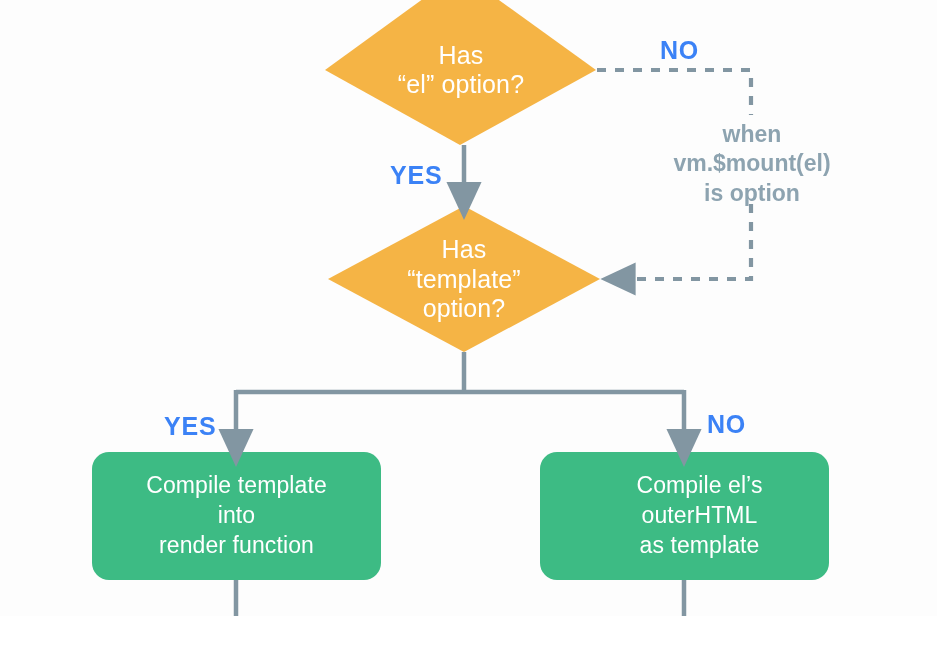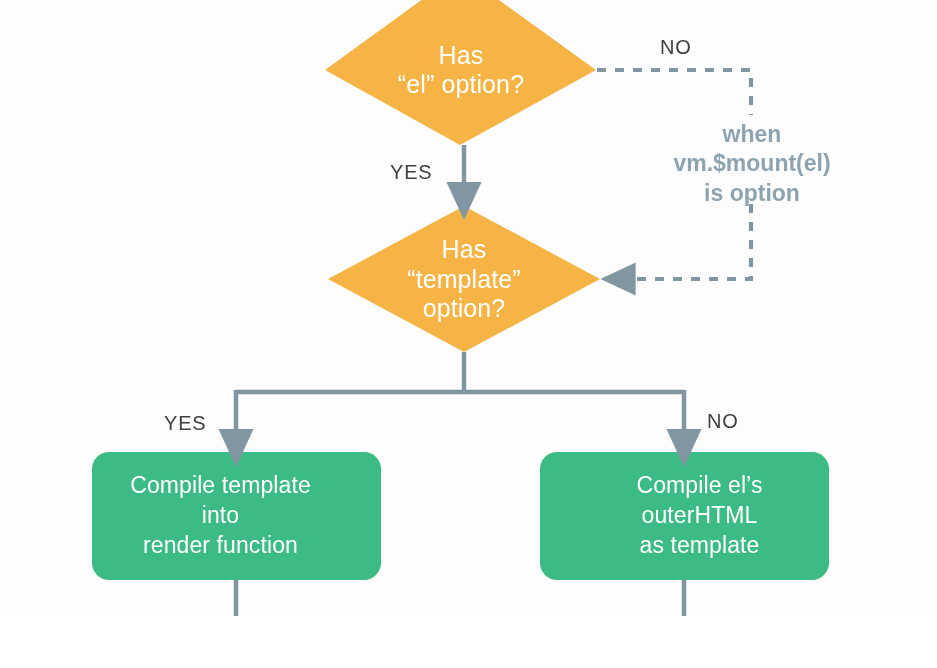--- a/index.html
+++ b/index.html
@@ -48,23 +48,23 @@
   .box-text {
     font-size: 23px;
     font-weight: 400;
     line-height: 1.30;
     letter-spacing: 0.1px;
   }
 
   
   .edge-label {
     position: absolute;
-    color: #404040;
-    font-size: 20px;
-    font-weight: normal;
+    color: #3b82f6;
+    font-size: 25px;
+    font-weight: bold;
     letter-spacing: 0.8px;
     white-space: nowrap;
   }
   .note-label {
     position: absolute;
     color: #8da3b0;
     font-size: 23px;
     font-weight: bold;
     line-height: 1.28;
     text-align: center;
@@ -115,21 +115,21 @@
     <path d="M236,580 L236,646 M684,580 L684,646 M236,646 L684,646 M464,646 L464,668" fill="none" stroke="#8296a2" stroke-width="4.5" stroke-linecap="butt"></path>
   </svg>
 
   <div class="node-text diamond-text" style="left:336px; top:10px; width:250px; height:120px;">Has
 “el” option?</div>
 
   <div class="node-text diamond-text" style="left:339px; top:222px; width:250px; height:115px;">Has
 “template”
 option?</div>
 
-  <div class="node-text box-text" style="left:76px; top:452px; width:289px; height:128px;">Compile template
+  <div class="node-text box-text" style="left:92px; top:452px; width:289px; height:128px;">Compile template
 into
 render function</div>
 
   <div class="node-text box-text" style="left:555px; top:452px; width:289px; height:128px;">Compile el’s
 outerHTML
 as template</div>
 
   <div class="edge-label" style="left:390px; top:161px;">YES</div>
 
   <div class="edge-label" style="left:660px; top:36px;">NO</div>

